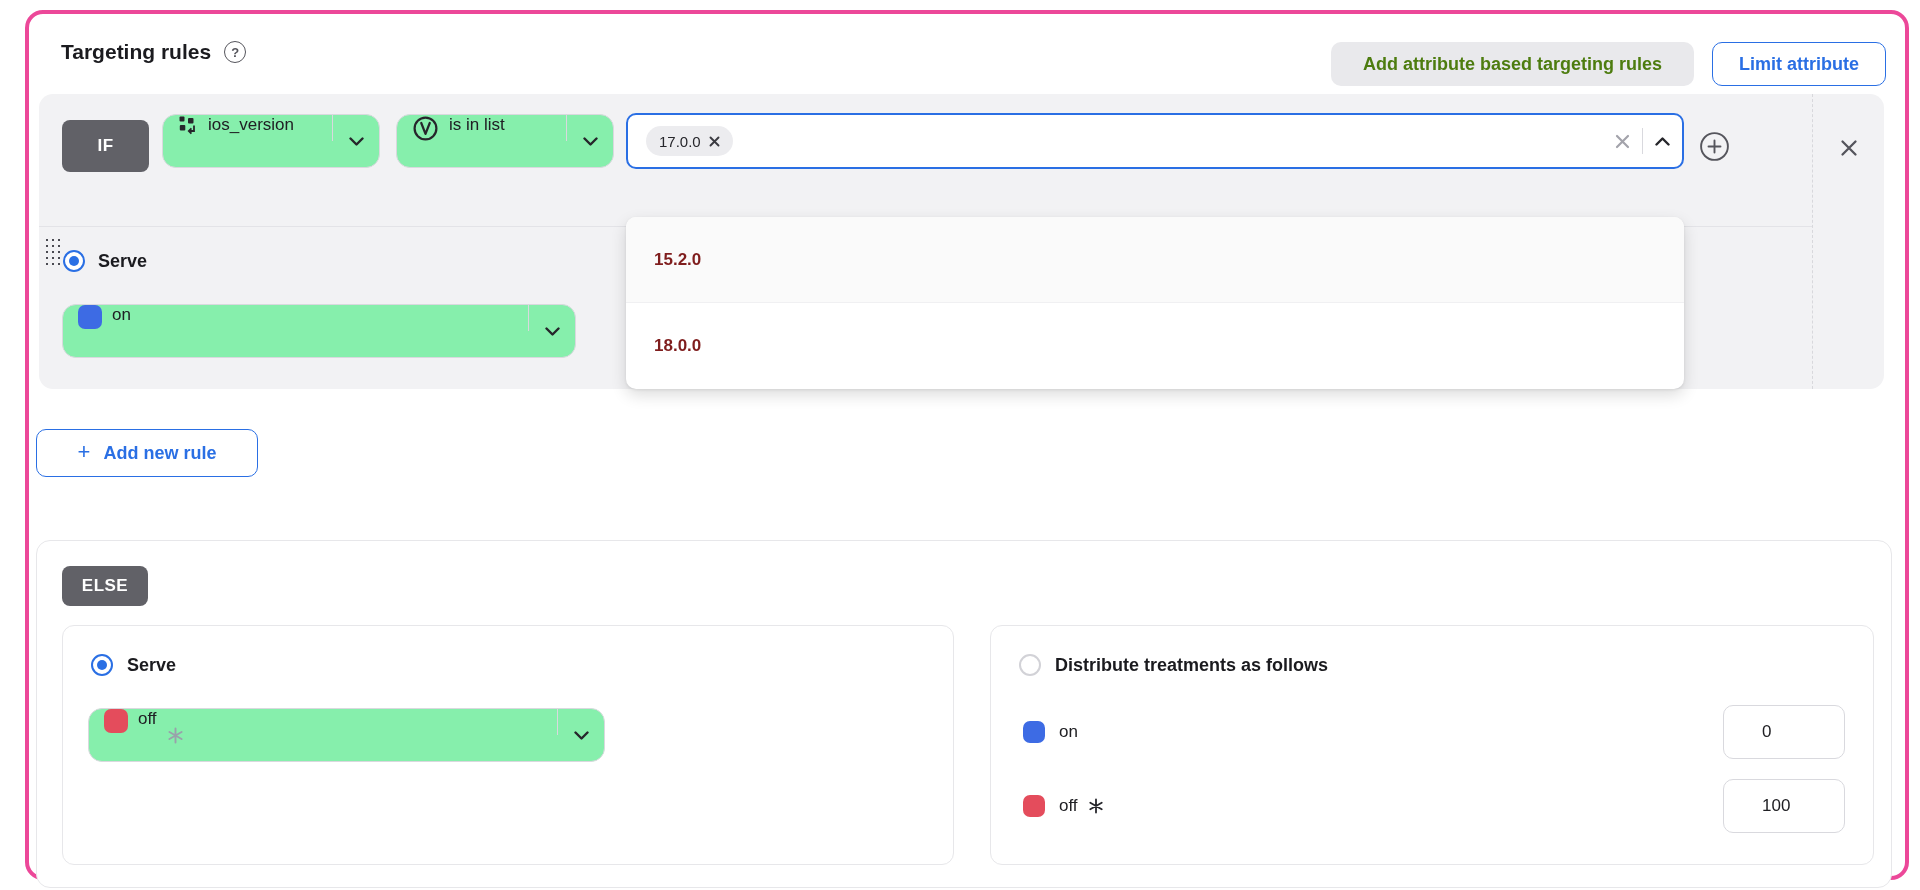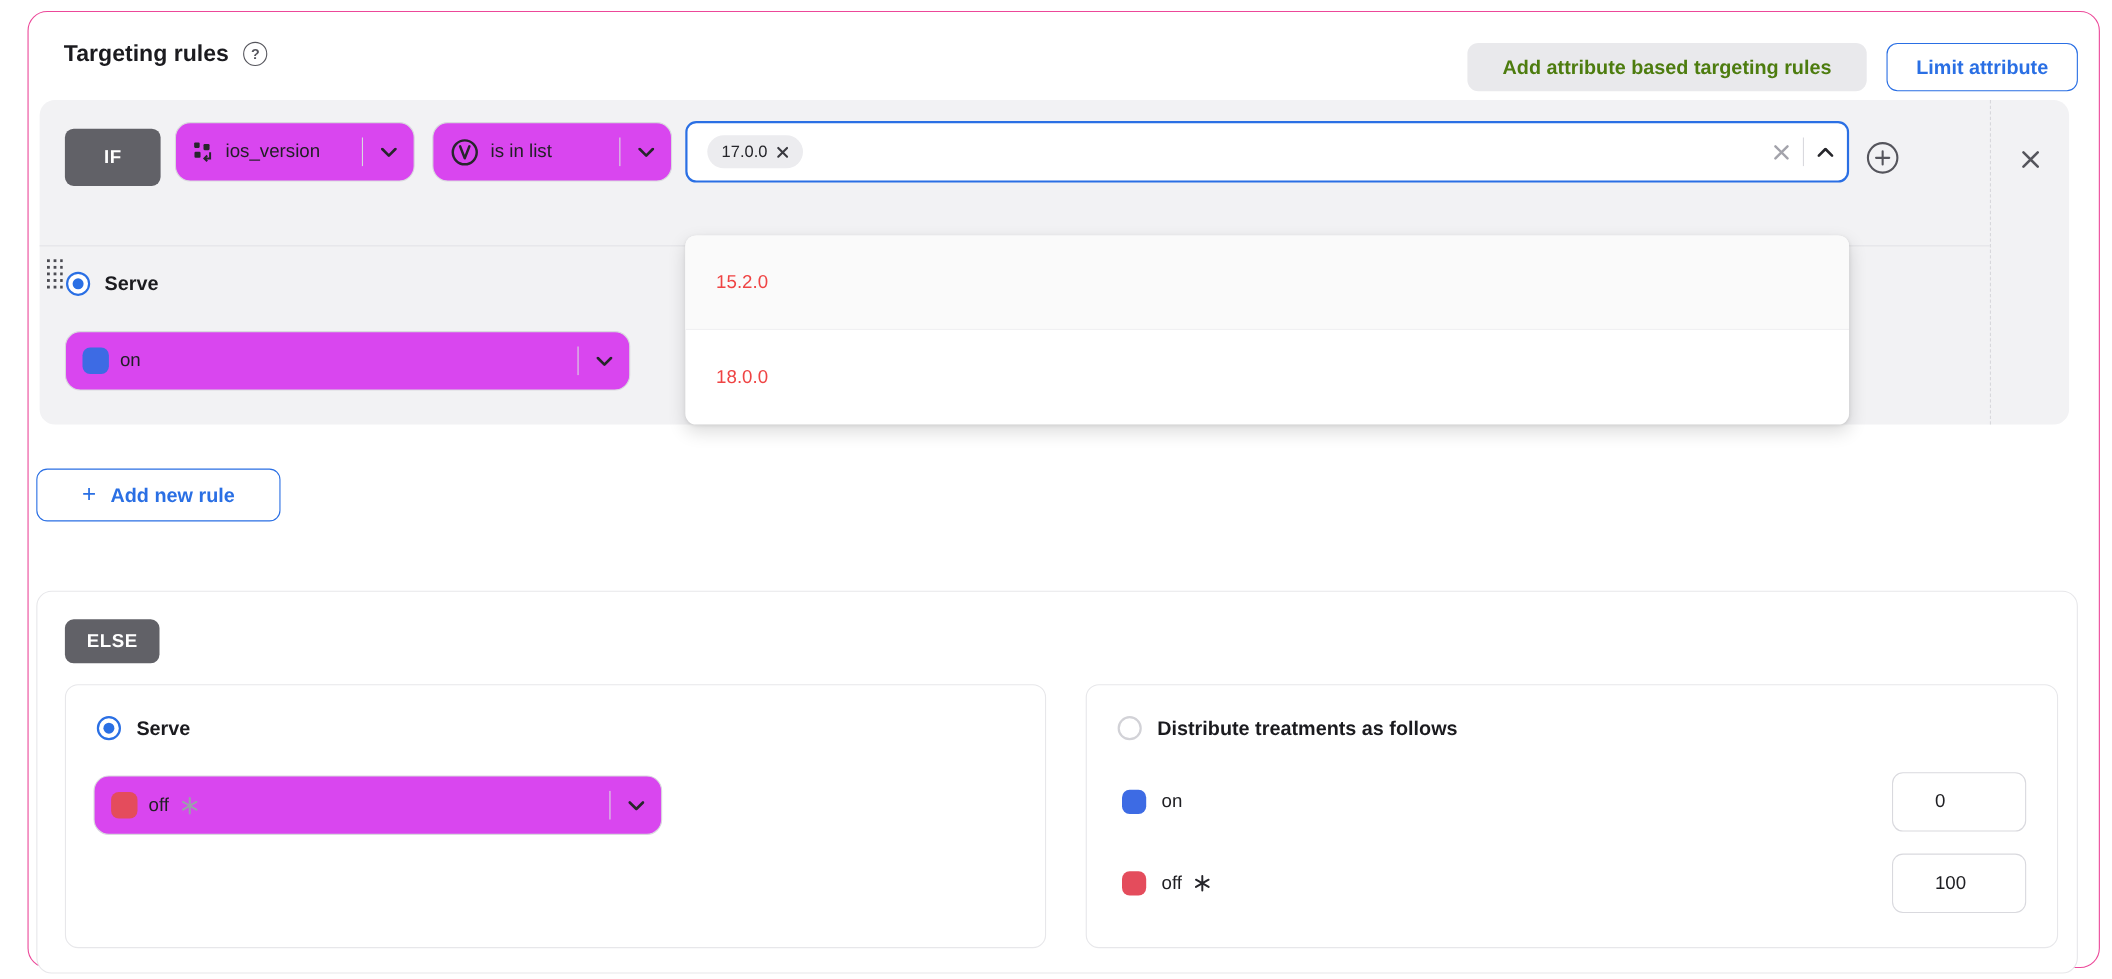--- a/index.html
+++ b/index.html
@@ -1,21 +1,21 @@
 <!DOCTYPE html>
 <html><head>
 <meta charset="utf-8">
 <style>
   * { box-sizing: border-box; margin: 0; padding: 0; }
   html,body { width:1920px; height:890px; background:#fff; font-family:"Liberation Sans", sans-serif; color:#202024; }
   body { position:relative; overflow:hidden; }
 
   .outer {
     position:absolute; left:25px; top:10px; width:1884px; height:870px;
-    background:#fff; border:1px solid #ec4899; border-radius:18px;padding-left:32px;
+    background:#fff; border:4px solid #ec4899; border-radius:18px;padding-left:32px;
   }
 
   
   .title-row { position:absolute; left:32px; top:26px; display:flex; align-items:center; gap:13px; }
   .page-title { font-size:21px; font-weight:700; color:#1b1b1f; }
   .help-icon { width:22px; height:22px; border:1.7px solid #55555c; border-radius:50%;
     display:flex; align-items:center; justify-content:center; font-size:13px; font-weight:700; color:#55555c; }
   .hdr-btns { position:absolute; top:28px; right:19px; display:flex; gap:18px; align-items:center; }
   .btn-gray { height:44px; padding:0 32px; background:#e9e9ec; color:#4d7c0f; font-size:18px; font-weight:600;
     border:none; border-radius:10px; display:flex; align-items:center; }
@@ -24,22 +24,22 @@
 
   
   .rule-card { position:absolute; left:10px; top:80px; width:1845px; height:295px; background:#f2f2f4; border-radius:14px; }
   .rule-right-strip { position:absolute; top:0; right:0; bottom:0; width:72px; border-left:1px dashed #d8d8dc;
     display:flex; justify-content:center; align-items:flex-start; padding-top:44px; }
   .icon-btn { background:none; border:none; cursor:pointer; display:flex; align-items:center; justify-content:center; }
 
   .if-badge { position:absolute; left:23px; top:26px; width:87px; height:52px; background:#616167; color:#fff;
     font-size:17px; font-weight:700; border-radius:8px; display:flex; align-items:center; justify-content:center; letter-spacing:.5px; }
 
-  .select { background:#d946ef; border:1px solid #d9d9de; border-radius:14px; height:54px;
-    display:flex; align-items:center; padding:0 0 0 15px; }
+  .select { background:#86efac; border:1px solid #d9d9de; border-radius:14px; height:54px;
+    display:flex; padding:0 0 0 15px; }
   .select .lbl { font-size:17px; color:#202024; margin-left:10px; flex:1; white-space:nowrap; }
   .sel-divider { width:1px; height:26px; background:#d9d9de; flex:none; }
   .chev-box { width:46px; display:flex; align-items:center; justify-content:center; flex:none; }
 
   .sel-attr { position:absolute; left:123px; top:20px; width:218px; }
   .sel-matcher { position:absolute; left:357px; top:20px; width:218px; }
 
   .multiselect { position:absolute; left:587px; top:19px; width:1058px; height:56px; background:#fff;
     border:2px solid #2a6fe4; border-radius:10px; display:flex; align-items:center; padding:0 12px 0 12px; }
   .chip { display:flex; align-items:center; gap:8px; background:#ececef; border-radius:17px; height:30px;
@@ -61,21 +61,21 @@
   .serve-head { position:absolute; left:24px; top:156px; display:flex; align-items:center; gap:13px; }
   .serve-label { font-size:18px; font-weight:600; color:#1b1b1f; }
 
   .treatment-select { position:absolute; } 
   .swatch { width:24px; height:24px; border-radius:7px; flex:none; }
   .sel-on { left:23px; top:210px; width:514px; }
 
   
   .dropdown-menu { position:absolute; left:587px; top:123px; width:1058px; background:#fff; border-radius:10px;
     box-shadow:0 6px 16px rgba(0,0,0,.14), 0 1px 3px rgba(0,0,0,.08); overflow:hidden; z-index:6; }
-  .dd-option { height:86px; display:flex; align-items:center; padding:0 28px; font-size:17px; color:#ef4444; cursor:pointer; }
+  .dd-option { height:86px; display:flex; align-items:center; padding:0 28px; font-size:17px; color:#7f1d1d; cursor:pointer;font-weight:bold; }
   .dd-option.first { background:#fafafa; border-bottom:1px solid #f0f0f2; }
 
   
   .add-rule-btn { position:absolute; left:7px; top:415px; width:222px; height:48px; background:#fff;
     border:1.5px solid #2a6fe4; border-radius:10px; color:#2a6fe4; display:flex; align-items:center;
     justify-content:center; gap:13px; font-size:18px; font-weight:700; cursor:pointer; }
   .add-rule-btn .plus-glyph { font-size:22px; font-weight:400; line-height:1; margin-top:-2px; }
 
   
   .else-card { position:absolute; left:7px; top:526px; width:1856px; height:348px; background:#fff;

